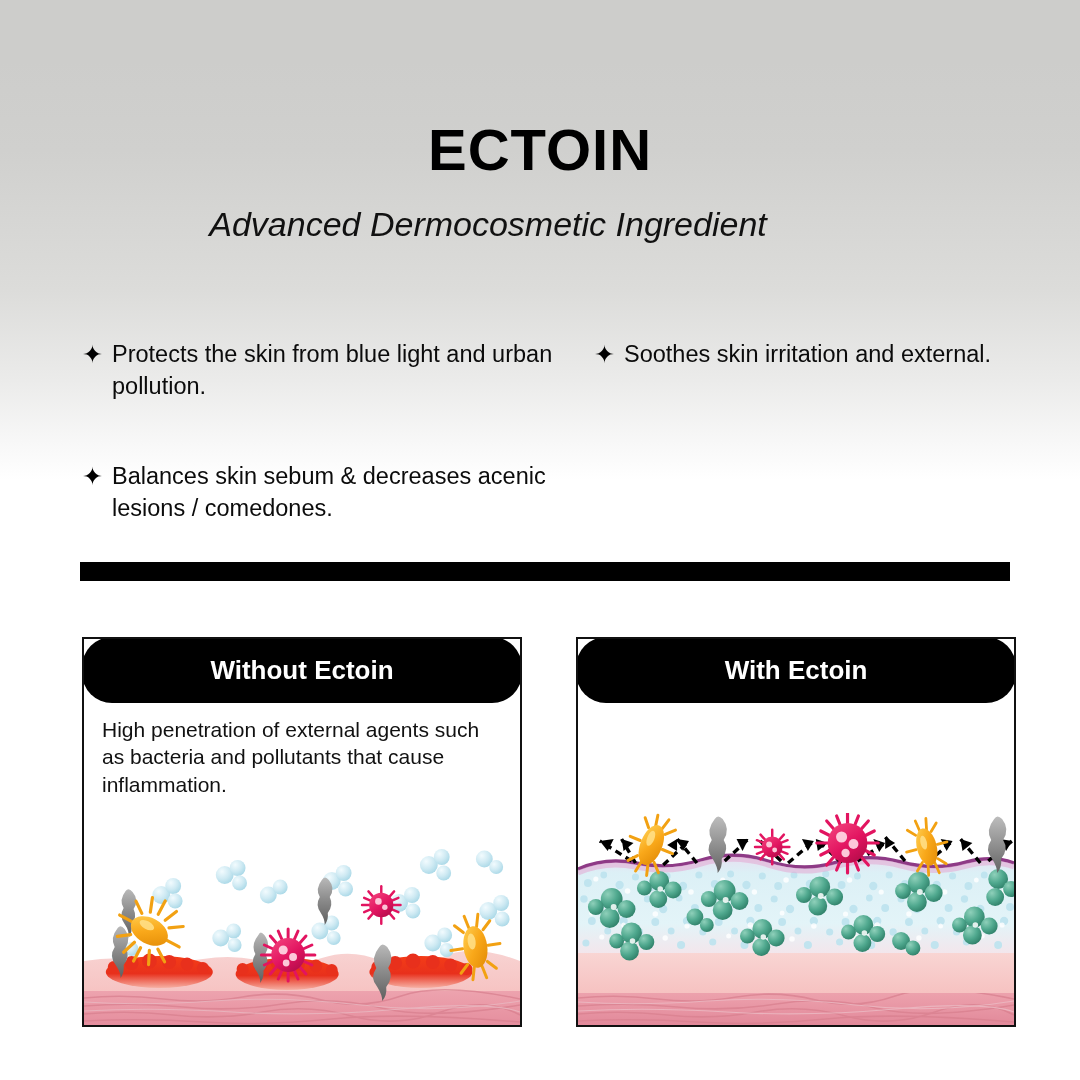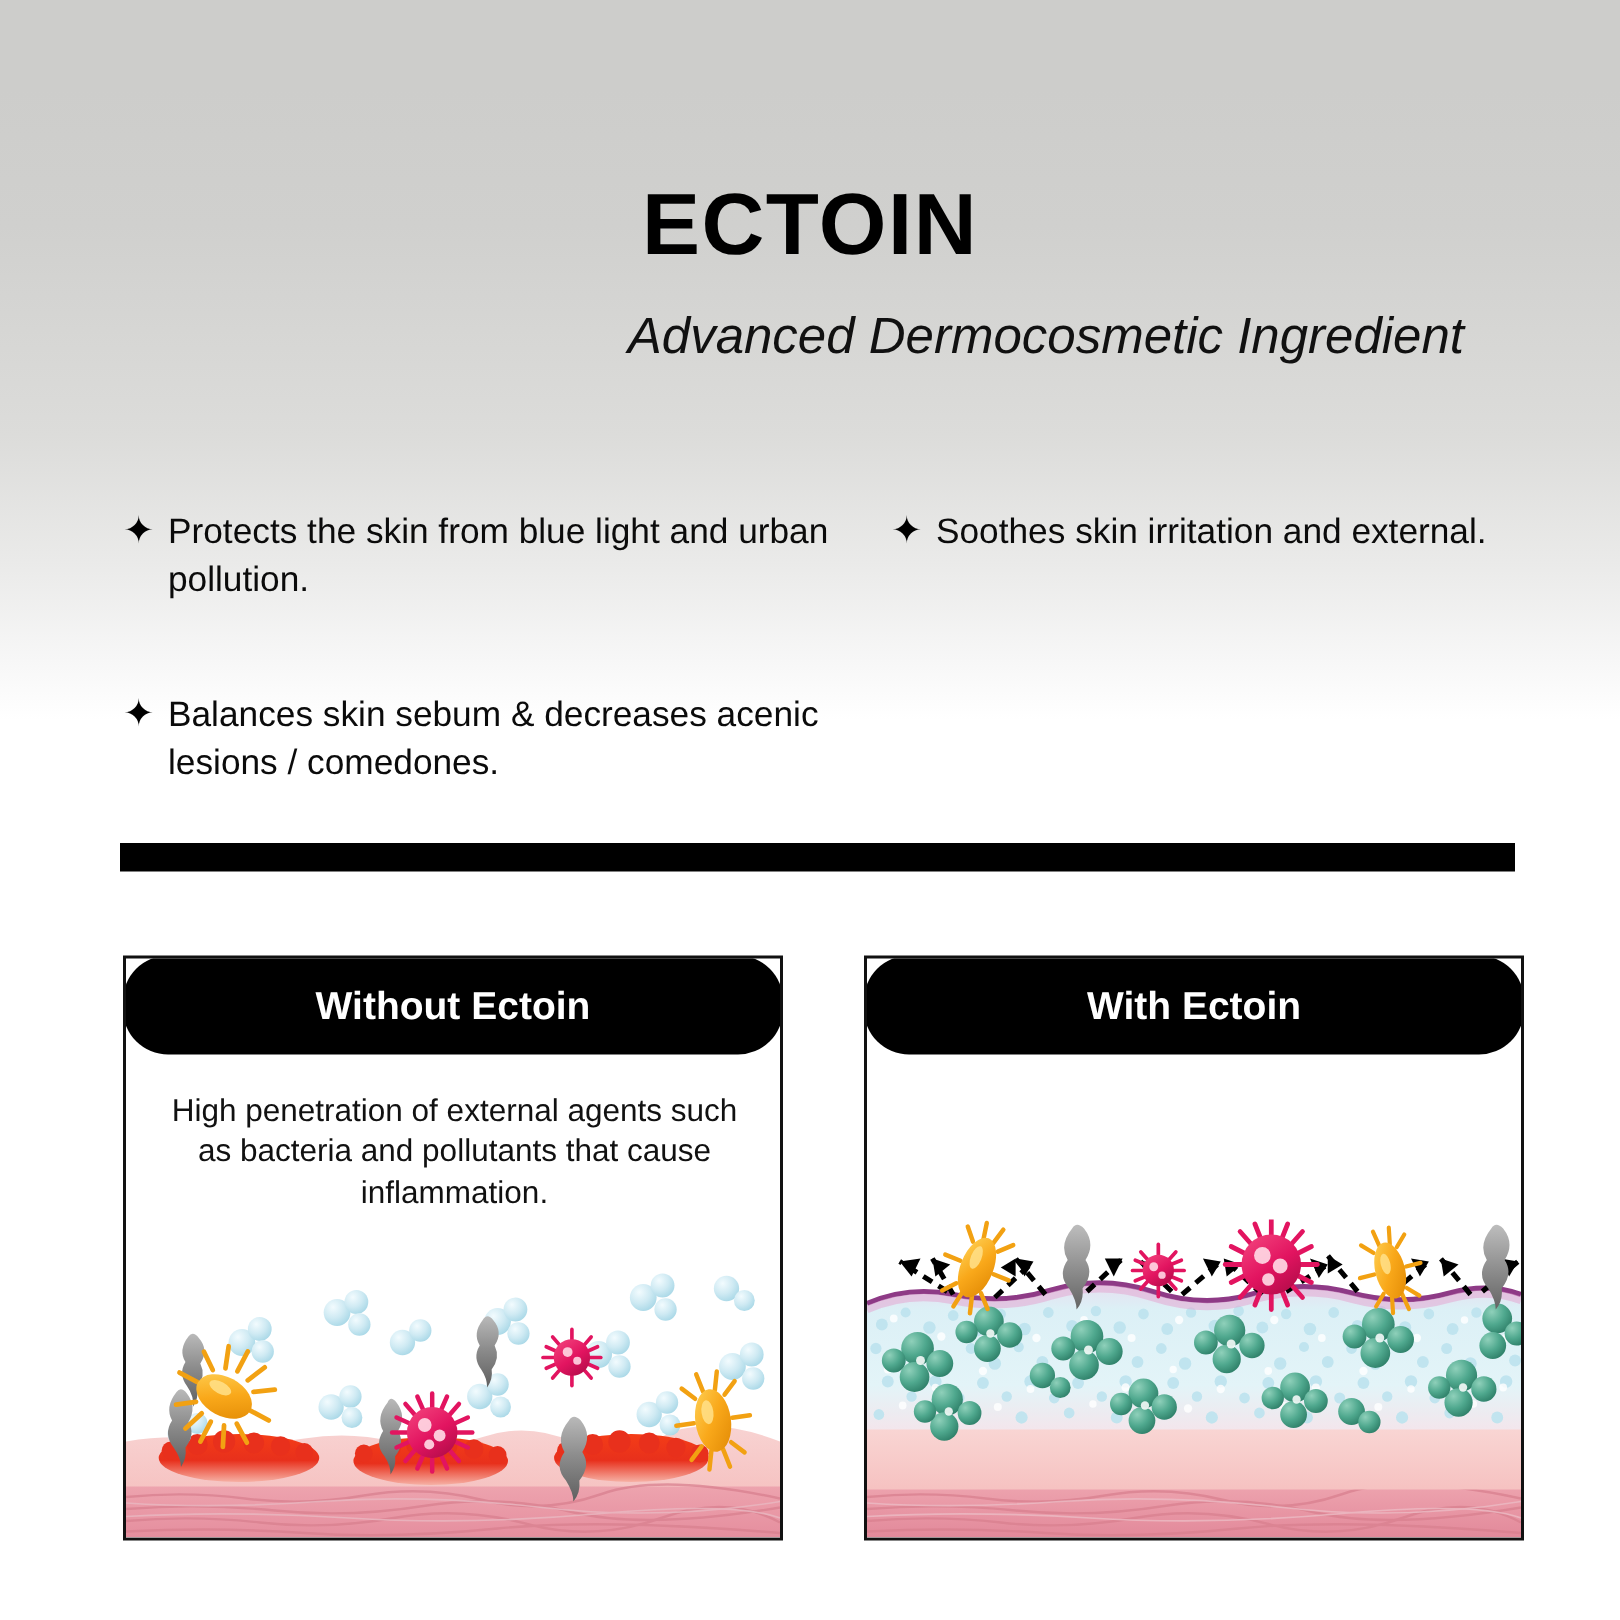--- a/index.html
+++ b/index.html
@@ -29,21 +29,21 @@
     text-align: center;
     font-size: 58px;
     font-weight: bold;
     letter-spacing: 1px;
     color: #000000;
     line-height: 1.05;
   }
   .subtitle {
     position: absolute;
     top: 205px; left: 0; width: 976px;
-    text-align: right;
+    text-align: center;
     font-size: 34px;
     font-style: italic;
     color: #111111;
   }
 
   
   .bullets {
     position: absolute;
     top: 338px; left: 82px;
     width: 930px;
@@ -96,25 +96,24 @@
     color: #ffffff;
     display: flex;
     align-items: center;
     justify-content: center;
     font-size: 26px;
     font-weight: bold;
     margin: -2px -2px 0 -2px;
     border-radius: 30px;
   }
   .panel-body {
-    padding: 24px 16px 6px 18px;
+    padding: 13px 16px 6px 18px;
     font-size: 21px;
     line-height: 1.3;
     color: #111111;
-    text-align: center;
   }
   .panel-art {
     position: absolute;
     left: 0; right: 0; bottom: 0;
     height: 182px;
   }
   .panel.right .panel-art { height: 212px; }
   .art-svg { display: block; width: 100%; height: 100%; }
 </style>
 </head>

